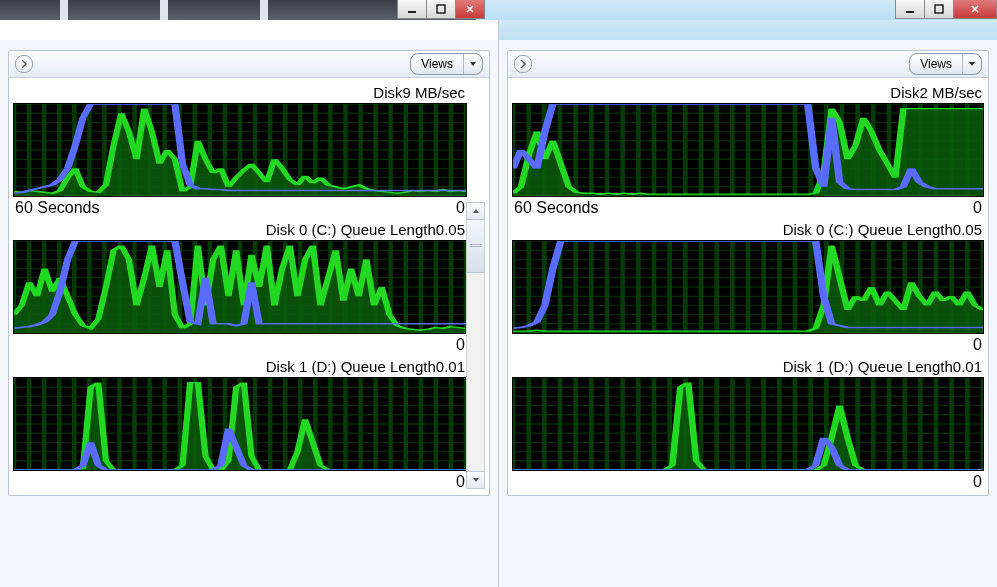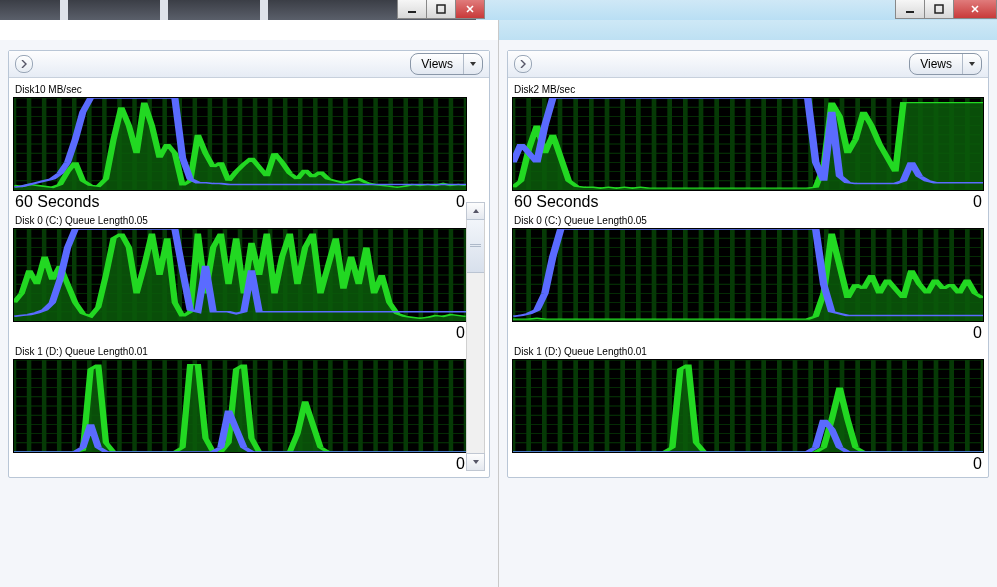--- a/index.html
+++ b/index.html
@@ -38,21 +38,21 @@
   .expand svg{width:8px;height:8px}
   .flex{flex:1}
   .views{height:20px;border:1px solid #8a97a8;border-radius:8px;background:linear-gradient(#fff,#e2e8f1);
     display:flex;align-items:center}
   .views span{padding:0 10px}
   .views .sep{width:0;height:100%;border-left:1px solid #b0bac8}
   .views .drop{width:18px;display:flex;align-items:center;justify-content:center}
   .views svg{width:8px;height:8px}
 
   .charts{padding:4px 4px 2px 4px}
-  .row-title{display:flex;justify-content:flex-start;padding:2px 2px 2px 2px;font-size:10px}
+  .row-title{display:flex;justify-content:flex-end;padding:2px 2px 2px 2px;font-size:15px}
   .chart{background:#000;border:1px solid #000;position:relative;height:92px}
   .chart svg{position:absolute;inset:0;width:100%;height:100%}
   .scrollbar{position:absolute;top:124px;right:4px;bottom:6px;width:17px;background:#f0f0f0;border:1px solid #d0d0d0}
   .sb-btn{height:16px;background:linear-gradient(#fdfdfd,#e4e8ef);border:1px solid #c0c7d2;margin:-1px;display:flex;align-items:center;justify-content:center}
   .sb-thumb{position:absolute;left:0;right:0;top:16px;height:52px;background:linear-gradient(#f2f5fa,#d8e0ec);border:1px solid #bac4d2;border-left:none;border-right:none}
   .sb-thumb::after{content:"";position:absolute;left:3px;right:3px;top:50%;height:4px;margin-top:-2px;background:repeating-linear-gradient(#aeb9c9,#aeb9c9 1px,transparent 1px,transparent 2px)}
 
   .pane.left .charts{position:relative;padding-right:22px}
   .pane.right .charts{padding-right:4px}
   .pane.left .chart{margin-right:0}
@@ -125,21 +125,21 @@
             <svg viewBox="0 0 8 8">
                   <path d="M1 2L4 6L7 2Z" fill="#333"></path>
                 </svg>
           </div>
         </div>
       </div>
       <div class="charts">
 
         <div class="row-title">
           <span>Disk</span>
-          <span>10 MB/sec</span>
+          <span>9 MB/sec</span>
         </div>
         <div class="chart">
               <svg viewBox="0 0 100 100" preserveAspectRatio="none">
                 <rect width="100" height="100" fill="#000"></rect>
                 <g opacity="0.55">
                   <line class="gl" x1="0" x2="100" y1="0" y2="0"></line>
                   <line class="gl" x1="0" x2="100" y1="10" y2="10"></line>
                   <line class="gl" x1="0" x2="100" y1="20" y2="20"></line>
                   <line class="gl" x1="0" x2="100" y1="30" y2="30"></line>
                   <line class="gl" x1="0" x2="100" y1="40" y2="40"></line>

